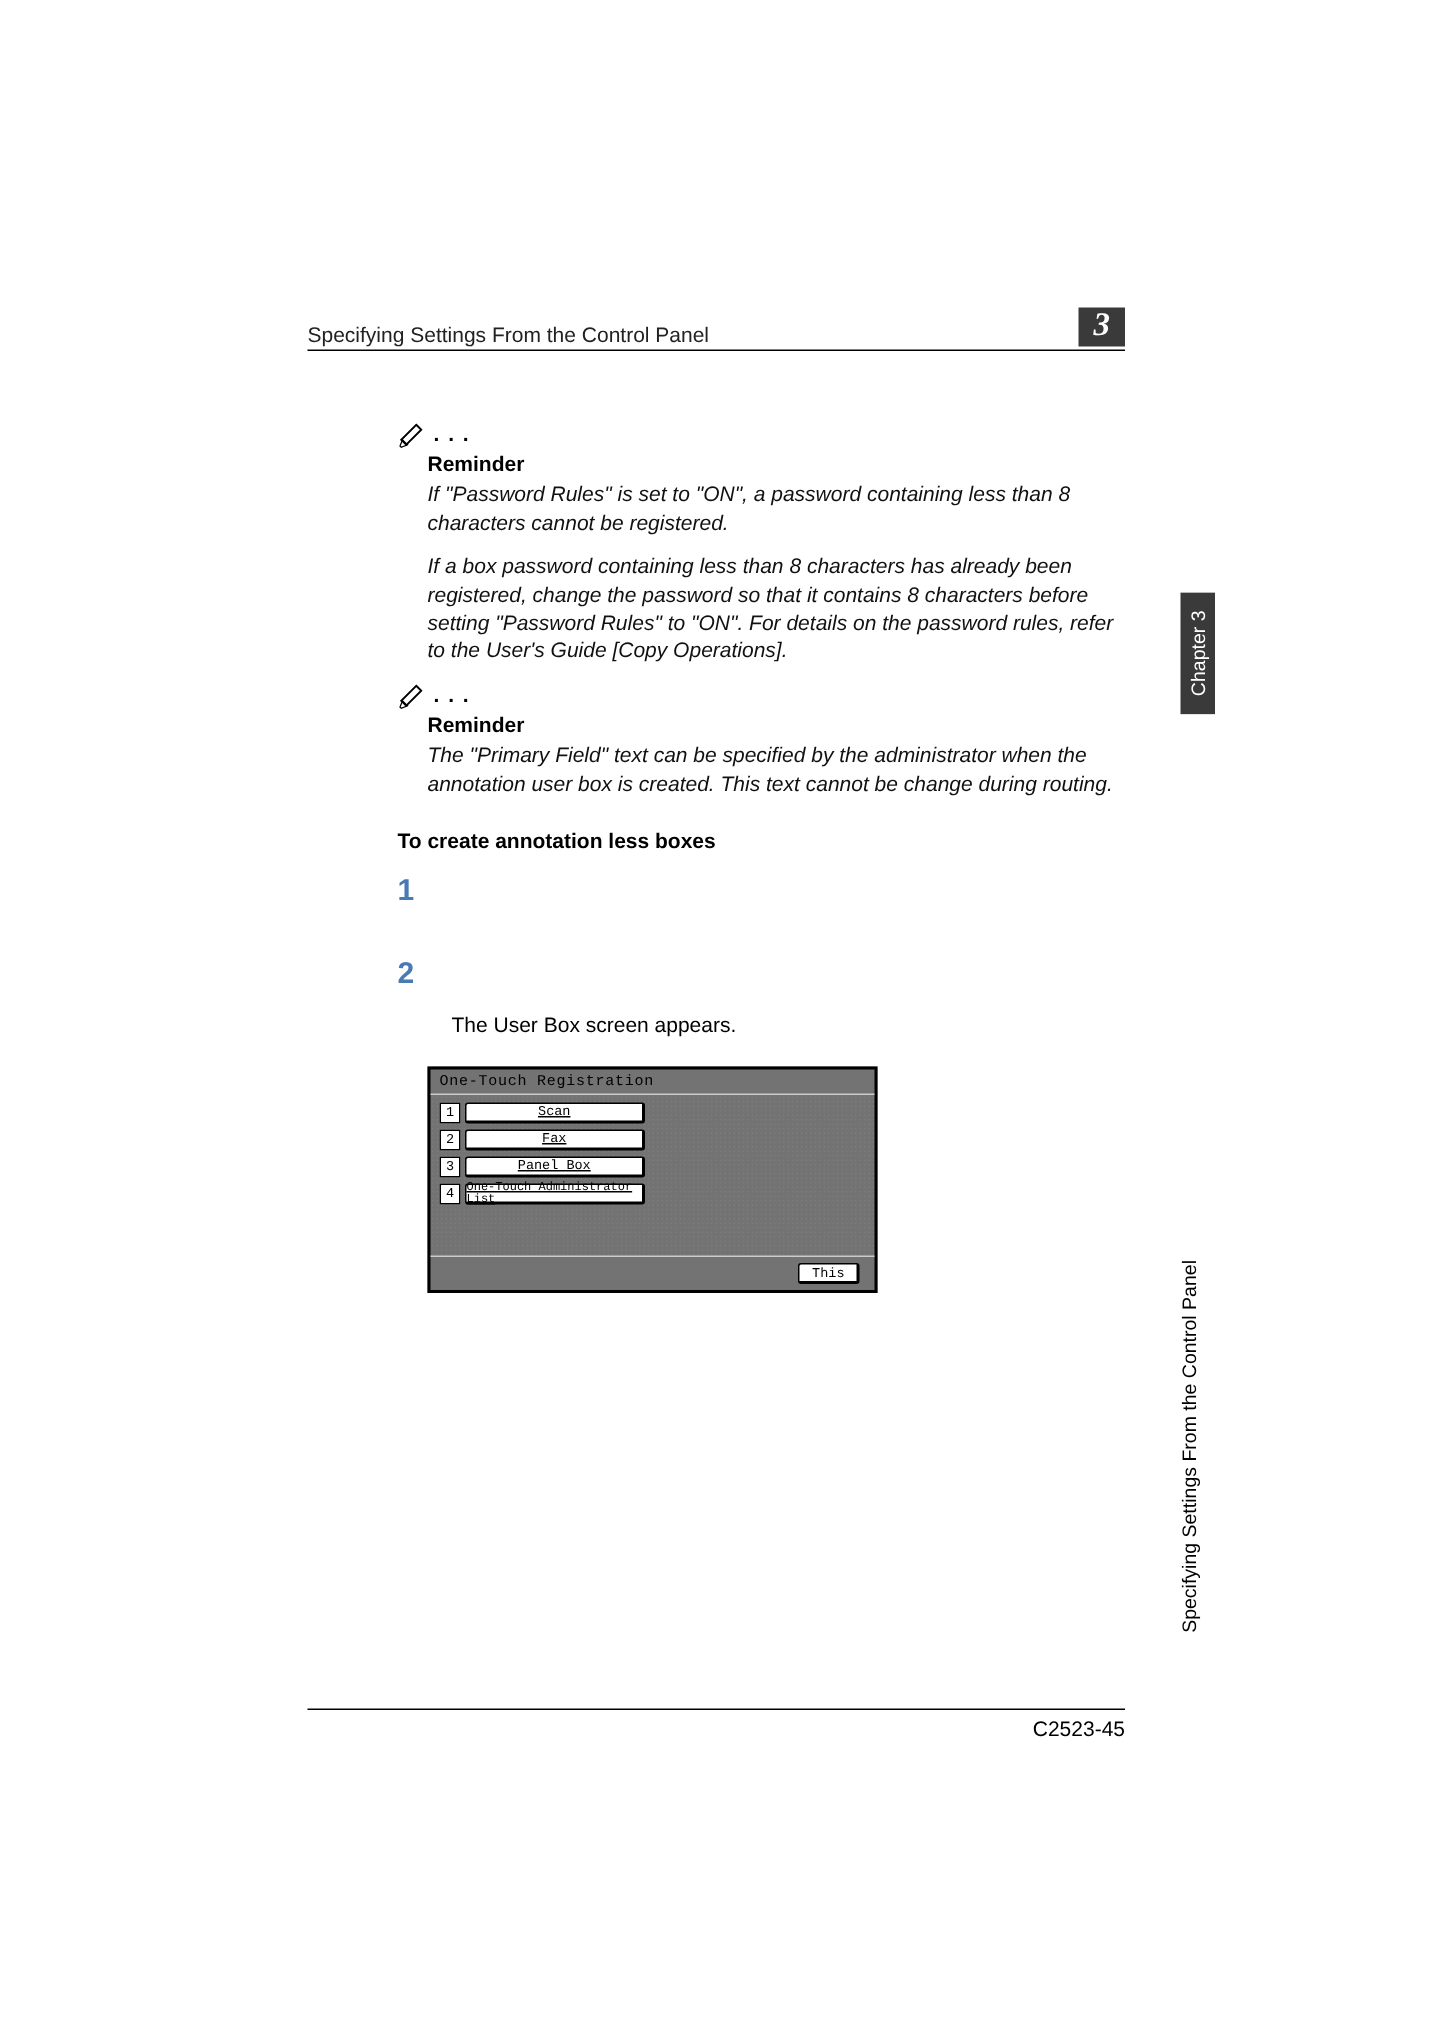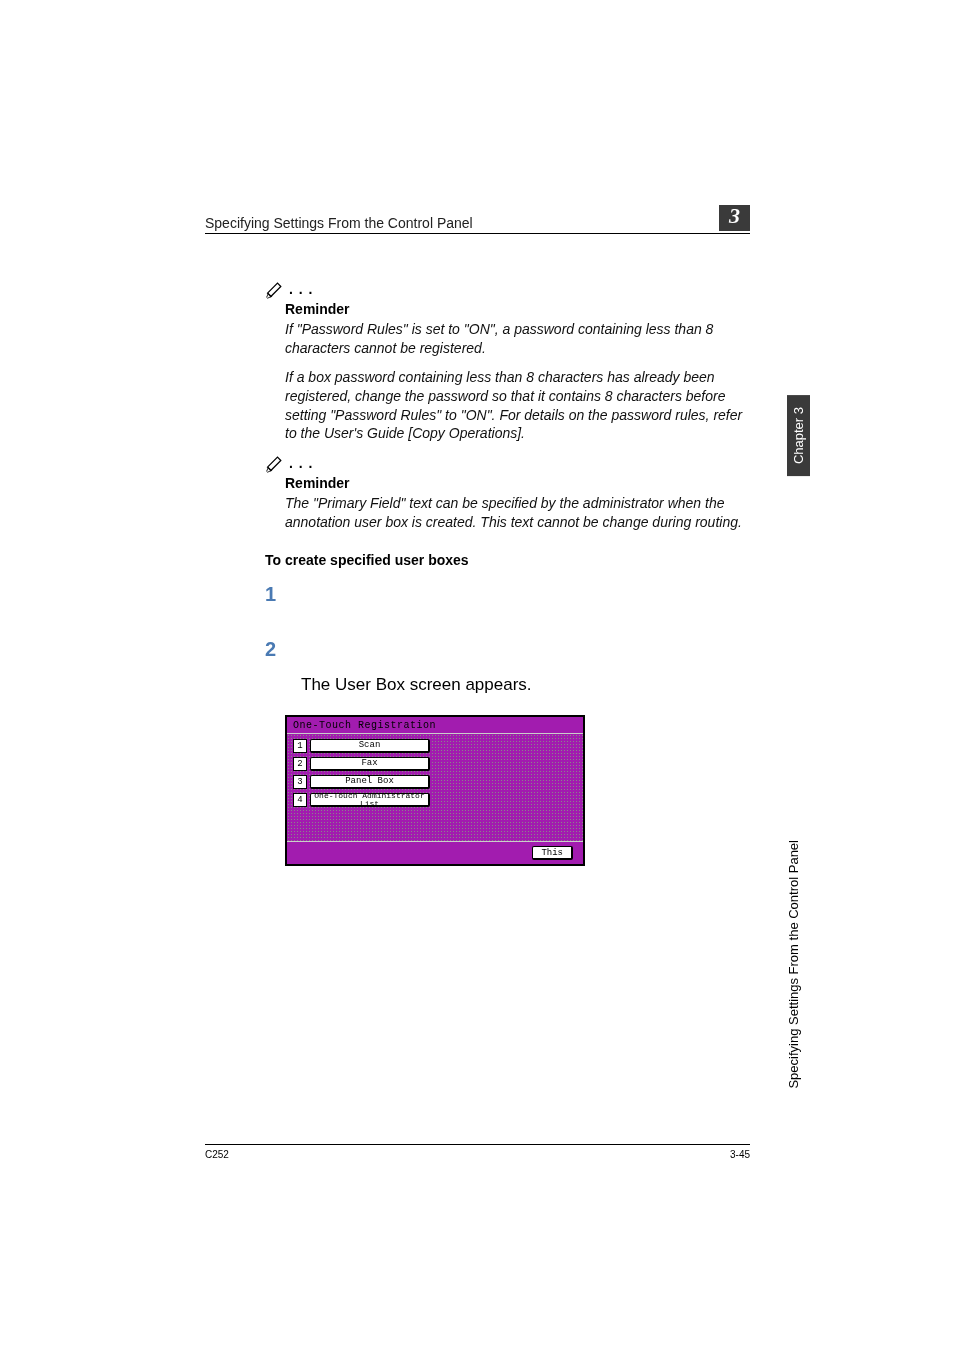--- a/index.html
+++ b/index.html
@@ -11,30 +11,30 @@
     .content { margin-top: 45px; padding-left: 60px; }
     .pencil-row { margin-left: 0px; margin-bottom: 2px; display:flex; align-items:flex-end; gap:4px;}
     .pencil-icon { display: inline-block; width: 20px; height: 20px; }
     .dots { font-weight: bold; letter-spacing: 1px; font-size: 14px; position: relative; top:-2px;}
     .reminder-heading { font-weight: bold; font-size: 14px; margin-left: 20px; margin-bottom: 3px; }
     .italic-p { font-style: italic; font-size: 14px; line-height: 1.35; margin-left: 20px; margin-bottom: 10px; color:#111;}
     .section-heading { font-weight: bold; font-size: 14px; margin-top: 20px; margin-bottom: 15px; margin-left: 0; }
     .step-row { display: flex; gap: 22px; margin-bottom: 14px; align-items: baseline; }
     .step-num { color: #4a7ab3; font-weight: bold; font-size: 20px; font-family: Arial, sans-serif; width: 14px; }
     .step-text { font-size: 14px; line-height: 1.4; flex:1;}
-    .sub-text { font-size: 17px; margin-left: 36px; margin-top: 4px; margin-bottom: 20px; }
-    .screen-box { border: 2px solid #000; width: 300px; margin-left: 20px; background:#a21caf; font-family: 'Courier New', monospace; font-size:10px; }
+    .sub-text { font-size: 14px; margin-left: 36px; margin-top: 4px; margin-bottom: 20px; }
+    .screen-box { border: 2px solid #000; width: 300px; margin-left: 20px; background:#737373; font-family: 'Courier New', monospace; font-size:10px; }
     .screen-title { padding: 3px 6px 2px 6px; font-size: 10px; letter-spacing:0.5px;}
     .screen-body { background-image: radial-gradient(circle, #888 0.5px, transparent 0.5px); background-size: 3px 3px; padding: 5px 6px 30px 6px; border-top:1px solid #ccc; border-bottom:1px solid #ccc;}
     .menu-row { display: flex; align-items: center; margin-bottom: 4px; gap:3px;}
     .menu-num { background: #fff; border: 1px solid #000; width: 14px; height: 14px; display: inline-flex; align-items: center; justify-content: center; font-size: 9px; }
-    .menu-btn { background: #fff; border: 1px solid #000; border-right:2px solid #000; border-bottom:2px solid #000; width: 120px; height: 14px; display: inline-flex; align-items: center; justify-content: center; font-size: 9px; border-radius:2px; text-align:center; line-height:1;}
+    .menu-btn { background: #fff; border: 1px solid #000; border-right:2px solid #000; border-bottom:2px solid #000; width: 120px; height: 14px; display: inline-flex; align-items: center; justify-content: center; font-size: 9px; border-radius:2px; text-align:left; line-height:1;text-decoration:underline;}
     .screen-footer { display: flex; justify-content: flex-end; padding: 4px 10px; }
     .close-btn { background: #fff; border: 1px solid #000; border-right:2px solid #000; border-bottom:2px solid #000; padding: 0 8px; font-size: 9px; height:14px; display:inline-flex; align-items:center; border-radius:2px;}
-    .footer-row { position: absolute; left: 205px; width: 545px; bottom: 190px; border-top: 1px solid #000; display: flex; justify-content: space-between; font-size: 10px; padding-top: 4px; margin-top: 37px; }
+    .footer-row { position: absolute; left: 205px; width: 545px; bottom: 190px; border-top: 1px solid #000; display: flex; justify-content: flex-end; font-size: 14px; padding-top: 4px; margin-top: 37px; }
     .side-text { position: absolute; right: 165px; top: 500px; transform: rotate(-90deg); transform-origin: right top; font-size: 13px; white-space: nowrap; }
     .side-tab { position: absolute; right: 144px; top: 395px; background: #3a3a3a; color: #fff; writing-mode: vertical-rl; transform: rotate(180deg); font-size: 13px; padding: 12px 4px; }
   </style>
 </head>
 <body>
 
 <div class="page">
   <div class="header-row">
     <span class="header-title">Specifying Settings From the Control Panel</span>
     <span class="chapter-tab">3</span>
@@ -60,21 +60,21 @@
         <svg viewBox="0 0 24 24" width="20" height="20">
             <path d="M3 17l4 4 12-12-4-4L3 17zM15 5l4 4" fill="none" stroke="#000" stroke-width="1.5"></path>
             <path d="M2 22l2-5 4 4-5 2z" fill="none" stroke="#000" stroke-width="1"></path>
           </svg>
       </span>
       <span class="dots">. . .</span>
     </div>
     <div class="reminder-heading">Reminder</div>
     <p class="italic-p">The "Primary Field" text can be specified by the administrator when the annotation user box is created. This text cannot be change during routing.</p>
 
-    <div class="section-heading">To create specified user boxes</div>
+    <div class="section-heading">To create annotation less boxes</div>
 
     <div class="step-row">
       <span class="step-num">1</span>
     </div>
 
     <div style="height:18px;"></div>
 
     <div class="step-row">
       <span class="step-num">2</span>
     </div>

